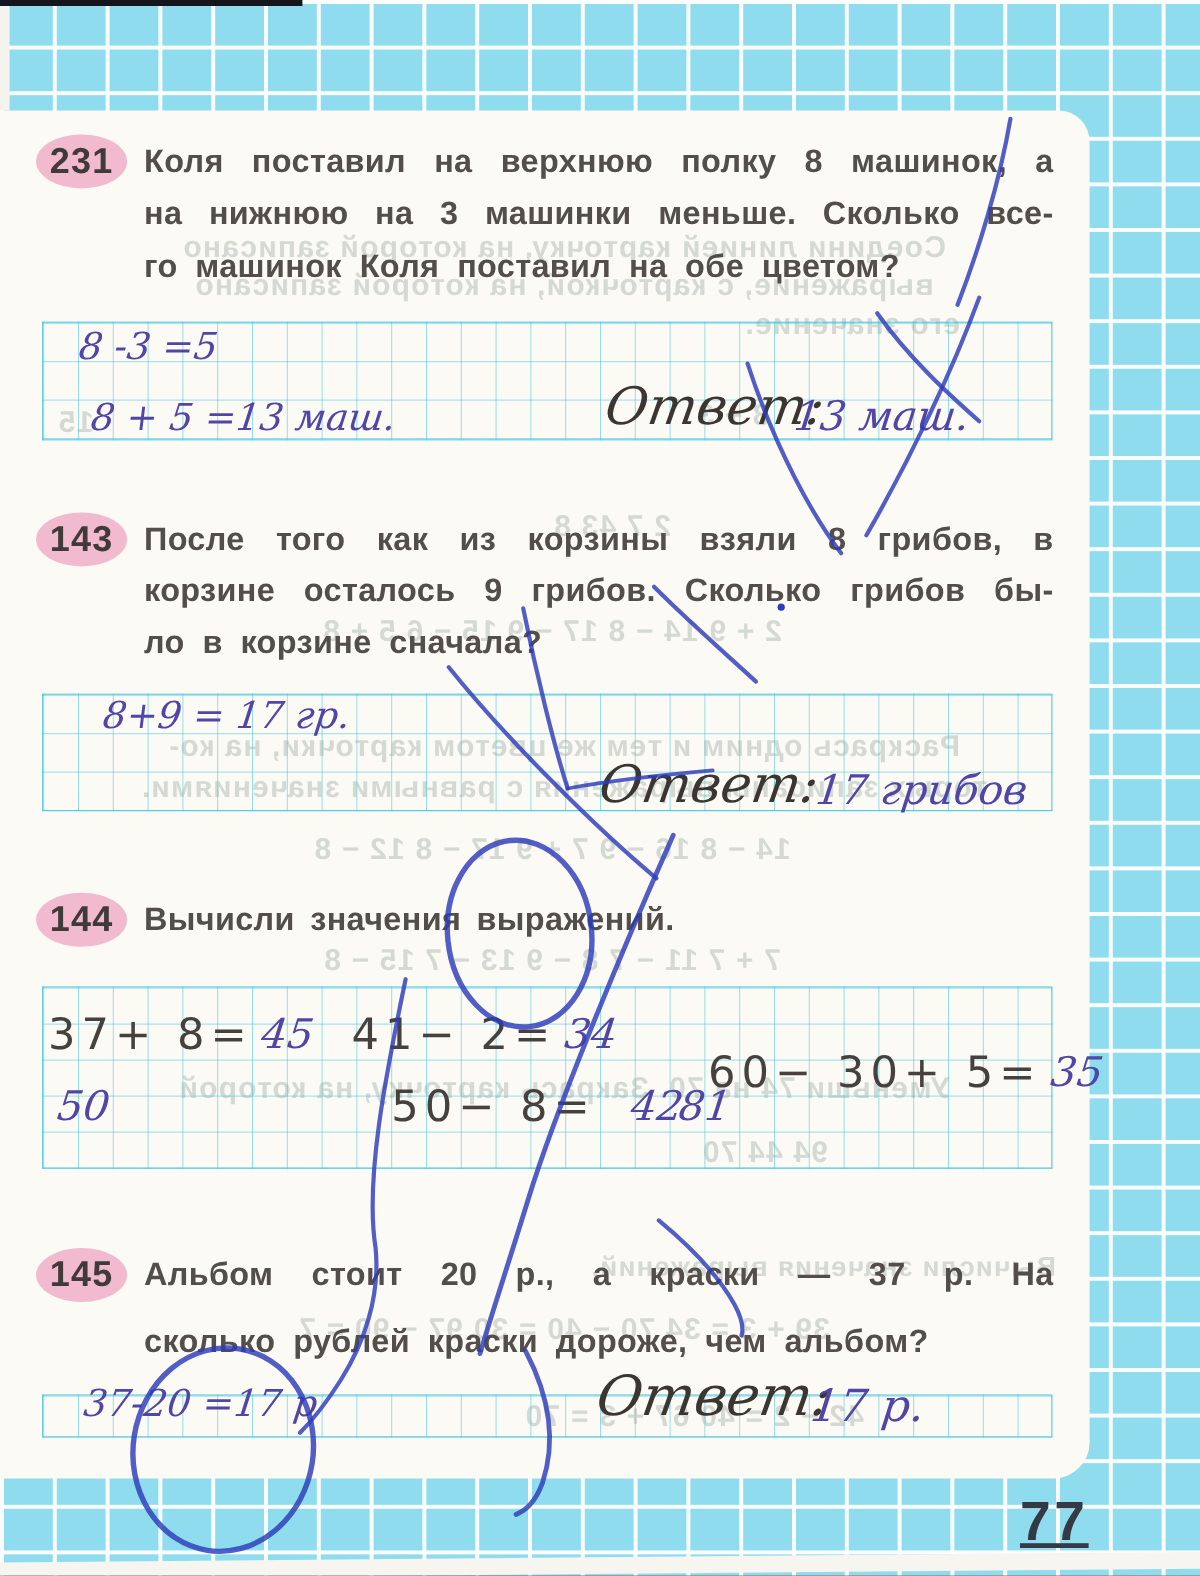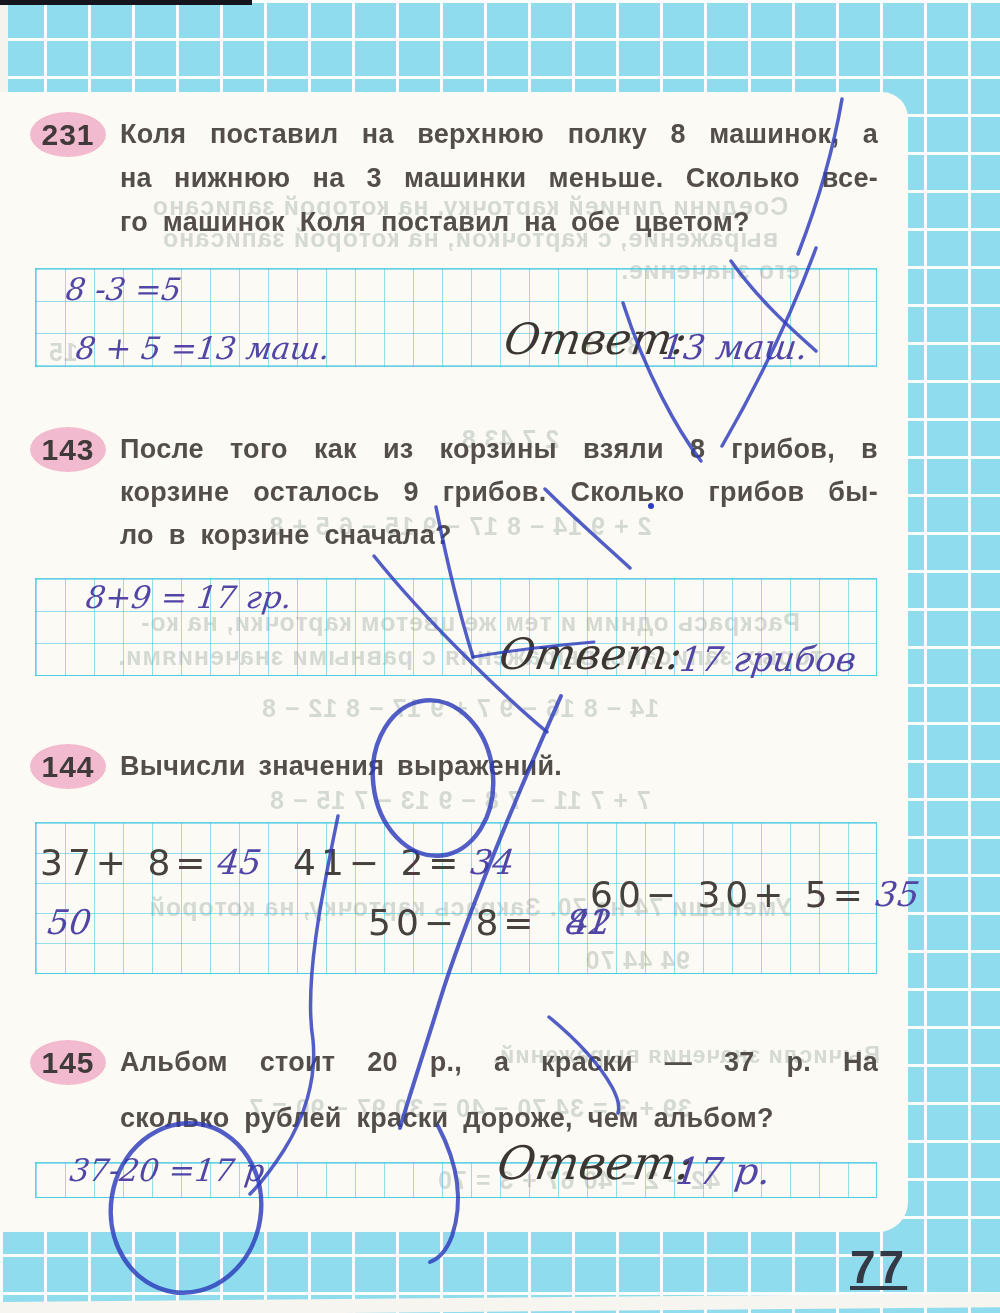--- a/index.html
+++ b/index.html
@@ -125,21 +125,21 @@
       <span class="printed-eq">41− 2=</span>
       <span class="eq-ans">34</span>
     </div>
     <div class="eqrow" style="left:558px;top:874px;padding-left:32px;">
       <span class="printed-eq">60− 30+ 5=</span>
       <span class="eq-ans">35</span>
     </div>
     <div class="eqrow" style="left:40px;top:902px;">
       <span class="eq-ans">50</span>
     </div>
-    <div class="eqrow" style="left:326px;top:902px;margin-left:42px;">
+    <div class="eqrow" style="left:326px;top:902px;">
       <span class="printed-eq">50− 8=</span>
       <span class="eq-ans" style="margin-left:30px;">42</span>
     </div>
     <div class="eqrow" style="left:558px;top:902px;">
       <span class="eq-ans">81</span>
     </div>
   </div>
 
   <div>
     <div class="badge" style="left:30px;top:1040px;">145</div>

